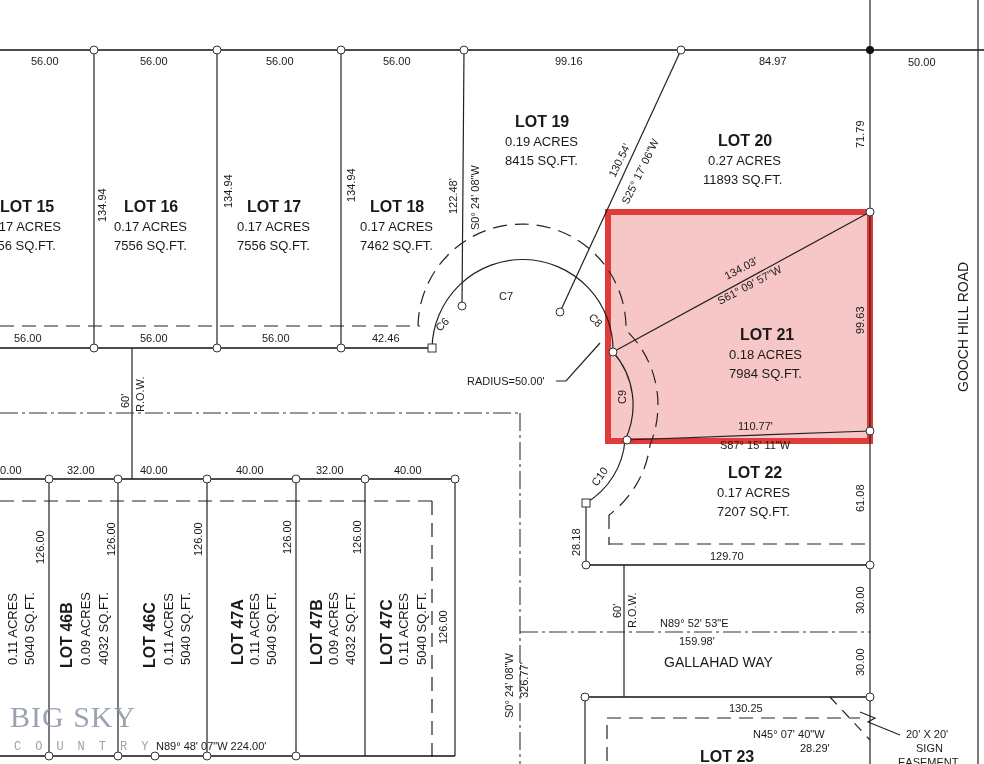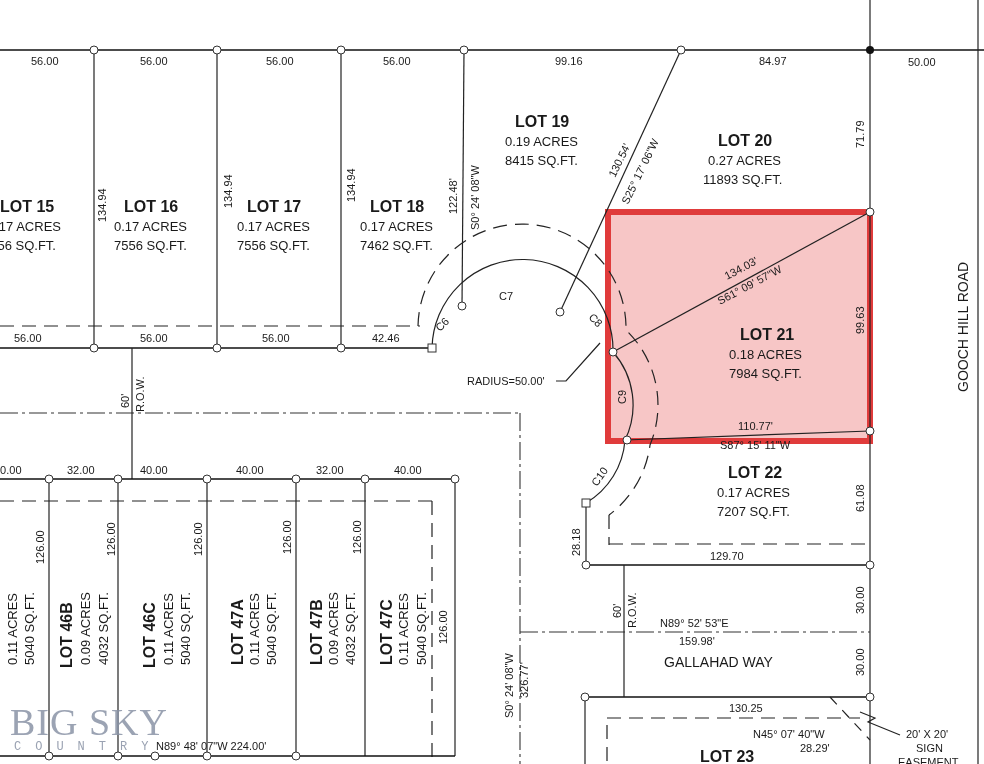--- a/index.html
+++ b/index.html
@@ -8,21 +8,21 @@
     svg text { font-family: "Liberation Sans", sans-serif; fill: #1a1a1a; }
     .dim { font-size: 11px; }
     .lotname { font-size: 16px; font-weight: bold; }
     .lotinfo { font-size: 13px; }
     .road { font-size: 14px; }
     .line { stroke: #222; stroke-width: 1.2; fill: none; }
     .thick { stroke: #111; stroke-width: 1.6; fill: none; }
     .dash { stroke: #222; stroke-width: 1.2; fill: none; stroke-dasharray: 14 8; }
     .dashdot { stroke: #333; stroke-width: 1.1; fill: none; stroke-dasharray: 18 4 3 4; }
     .pin { fill: #fff; stroke: #333; stroke-width: 1; }
-    .logo { position: absolute; left: 10px; top: 700px; font-family: "Liberation Serif", serif; font-size: 38px; color: #8a93a6; letter-spacing: 1px; opacity: 0.85; }
+    .logo { position: absolute; left: 10px; top: 700px; font-family: "Liberation Serif", serif; font-size: 30px; color: #8a93a6; letter-spacing: 1px; opacity: 0.85; }
     .logo-sub { position: absolute; left: 14px; top: 740px; font-family: Liberation Mono, monospace; font-size: 12px; letter-spacing: 14px; color: #9aa2b2; }
   </style>
 </head>
 <body>
 
 <svg id="plat" viewBox="0 0 984 764" xmlns="http://www.w3.org/2000/svg">
 
   <rect x="608" y="212" width="262" height="229" fill="#f7c6c6" stroke="#e03b3b" stroke-width="6"></rect>
 
   <line class="thick" x1="0" y1="50" x2="984" y2="50"></line>

